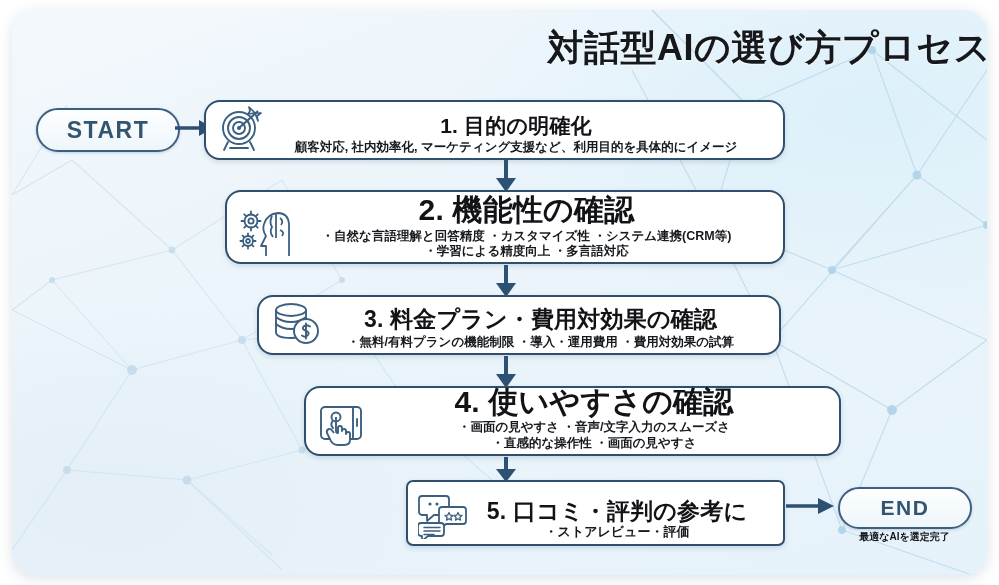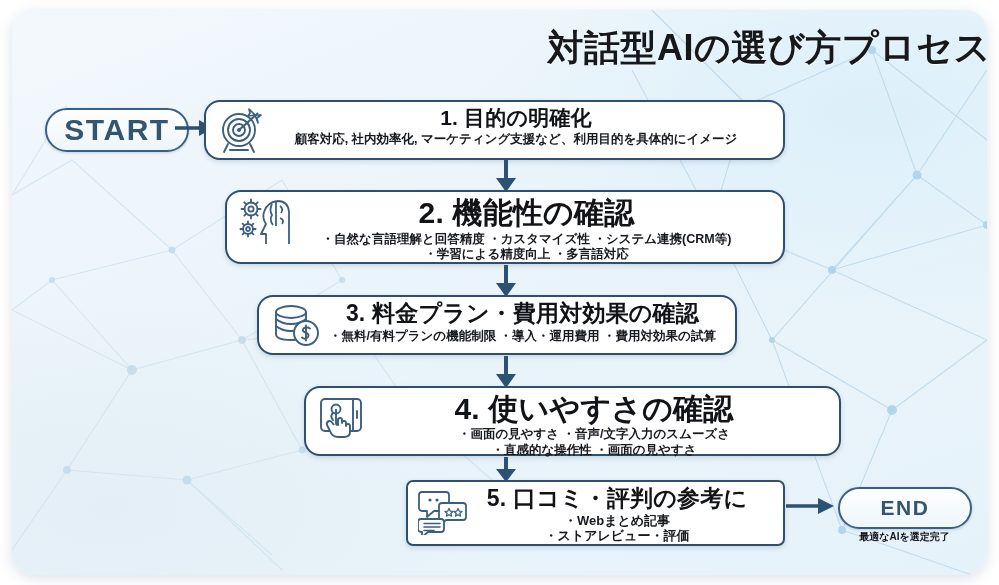--- a/index.html
+++ b/index.html
@@ -60,25 +60,25 @@
     justify-content: center;
     border: 2.5px solid #3c5f80;
     border-radius: 40px;
     background: linear-gradient(180deg, #fdfeff 0%, #eef6fb 100%);
     color: #34556f;
     font-weight: bold;
     letter-spacing: 1.5px;
     box-shadow: 0 1px 3px rgba(60,95,128,0.25);
   }
   #pill-start {
-    left: 33px;
+    left: 24px;
     top: 98px;
     width: 140px;
     height: 40px;
-    font-size: 30px;
+    font-size: 23px;
   }
   #pill-end {
     left: 826px;
     top: 477px;
     width: 130px;
     height: 38px;
     font-size: 21px;
   }
   .end-caption {
     position: absolute;
@@ -89,21 +89,21 @@
     font-size: 10px;
     font-weight: bold;
     color: #14161a;
     white-space: nowrap;
   }
 
   
   .step {
     position: absolute;
     display: flex;
-    align-items: flex-start;
+    align-items: flex-end;
     box-sizing: border-box;
     background: #ffffff;
     border: 2.2px solid #2f4f6d;
     border-radius: 16px;
     box-shadow: 0 2px 5px rgba(50,80,110,0.17);
     padding: 4px 27px 4px 8px;
   }
   .step-icon {
     flex: 0 0 auto;
     width: 56px;
@@ -130,21 +130,21 @@
     font-size: 12.5px;
     font-weight: bold;
     color: #16191d;
     white-space: nowrap;
     margin-top: 2px;
   }
   .step-sub.line2 { margin-top: 1px; }
 
   #step-1 { left: 192px; top: 90px;  width: 581px; height: 60px; }
   #step-2 { left: 213px; top: 180px; width: 560px; height: 74px; }
-  #step-3 { left: 245px; top: 285px; width: 480px; height: 60px; }
+  #step-3 { left: 245px; top: 285px; width: 524px; height: 60px; }
   #step-4 { left: 292px; top: 376px; width: 537px; height: 70px; }
   #step-5 { left: 394px; top: 470px; width: 379px; height: 66px; border-radius: 7px; }
 
   #step-1 .step-title { font-size: 21px; }
   #step-1 .step-sub   { font-size: 12.5px; }
   #step-3 .step-title { font-size: 23px; }
   #step-5 .step-title { font-size: 23px; }
   #step-5 .step-sub   { font-size: 13px; }
   #step-4 .step-sub   { font-size: 12.5px; }
 
@@ -351,21 +351,20 @@
                  a3 3 0 0 1 -1 -3 v-11 a3 3 0 0 1 3 -3 z" stroke-linejoin="round" fill="#ffffff"></path>
         <path d="M31 21.5 l1.2 2.6 2.8 0.3 -2.1 1.9 0.6 2.8 -2.5 -1.4 -2.5 1.4 0.6 -2.8 -2.1 -1.9 2.8 -0.3 z" stroke-width="1.3" stroke-linejoin="round"></path>
         <path d="M40 21.5 l1.2 2.6 2.8 0.3 -2.1 1.9 0.6 2.8 -2.5 -1.4 -2.5 1.4 0.6 -2.8 -2.1 -1.9 2.8 -0.3 z" stroke-width="1.3" stroke-linejoin="round"></path>
         <path d="M3 32 h20 a3 3 0 0 1 3 3 v7 a3 3 0 0 1 -3 3 h-13 l-6 5 v-5 h-1
                  a3 3 0 0 1 -3 -3 v-7 a3 3 0 0 1 3 -3 z" stroke-linejoin="round" fill="#ffffff"></path>
         <path d="M6 36.5 h16 M6 40 h16 M6 43.5 h10" stroke-width="1.5" stroke-linecap="round"></path>
       </svg>
     </div>
     <div class="step-text">
       <div class="step-title">5. 口コミ・評判の参考に</div>
-      <div class="step-sub">・Webまとめ記事</div>
       <div class="step-sub line2">・ストアレビュー・評価</div>
     </div>
   </div>
 
   <svg class="arrow-h" style="left:774px; top:485px;" viewBox="0 0 48 22" xmlns="http://www.w3.org/2000/svg">
     <line x1="0" y1="11" x2="34" y2="11" stroke="#2c5173" stroke-width="3.6"></line>
     <polygon points="32,3 48,11 32,19" fill="#2c5173"></polygon>
   </svg>
 
   <div class="pill" id="pill-end">

